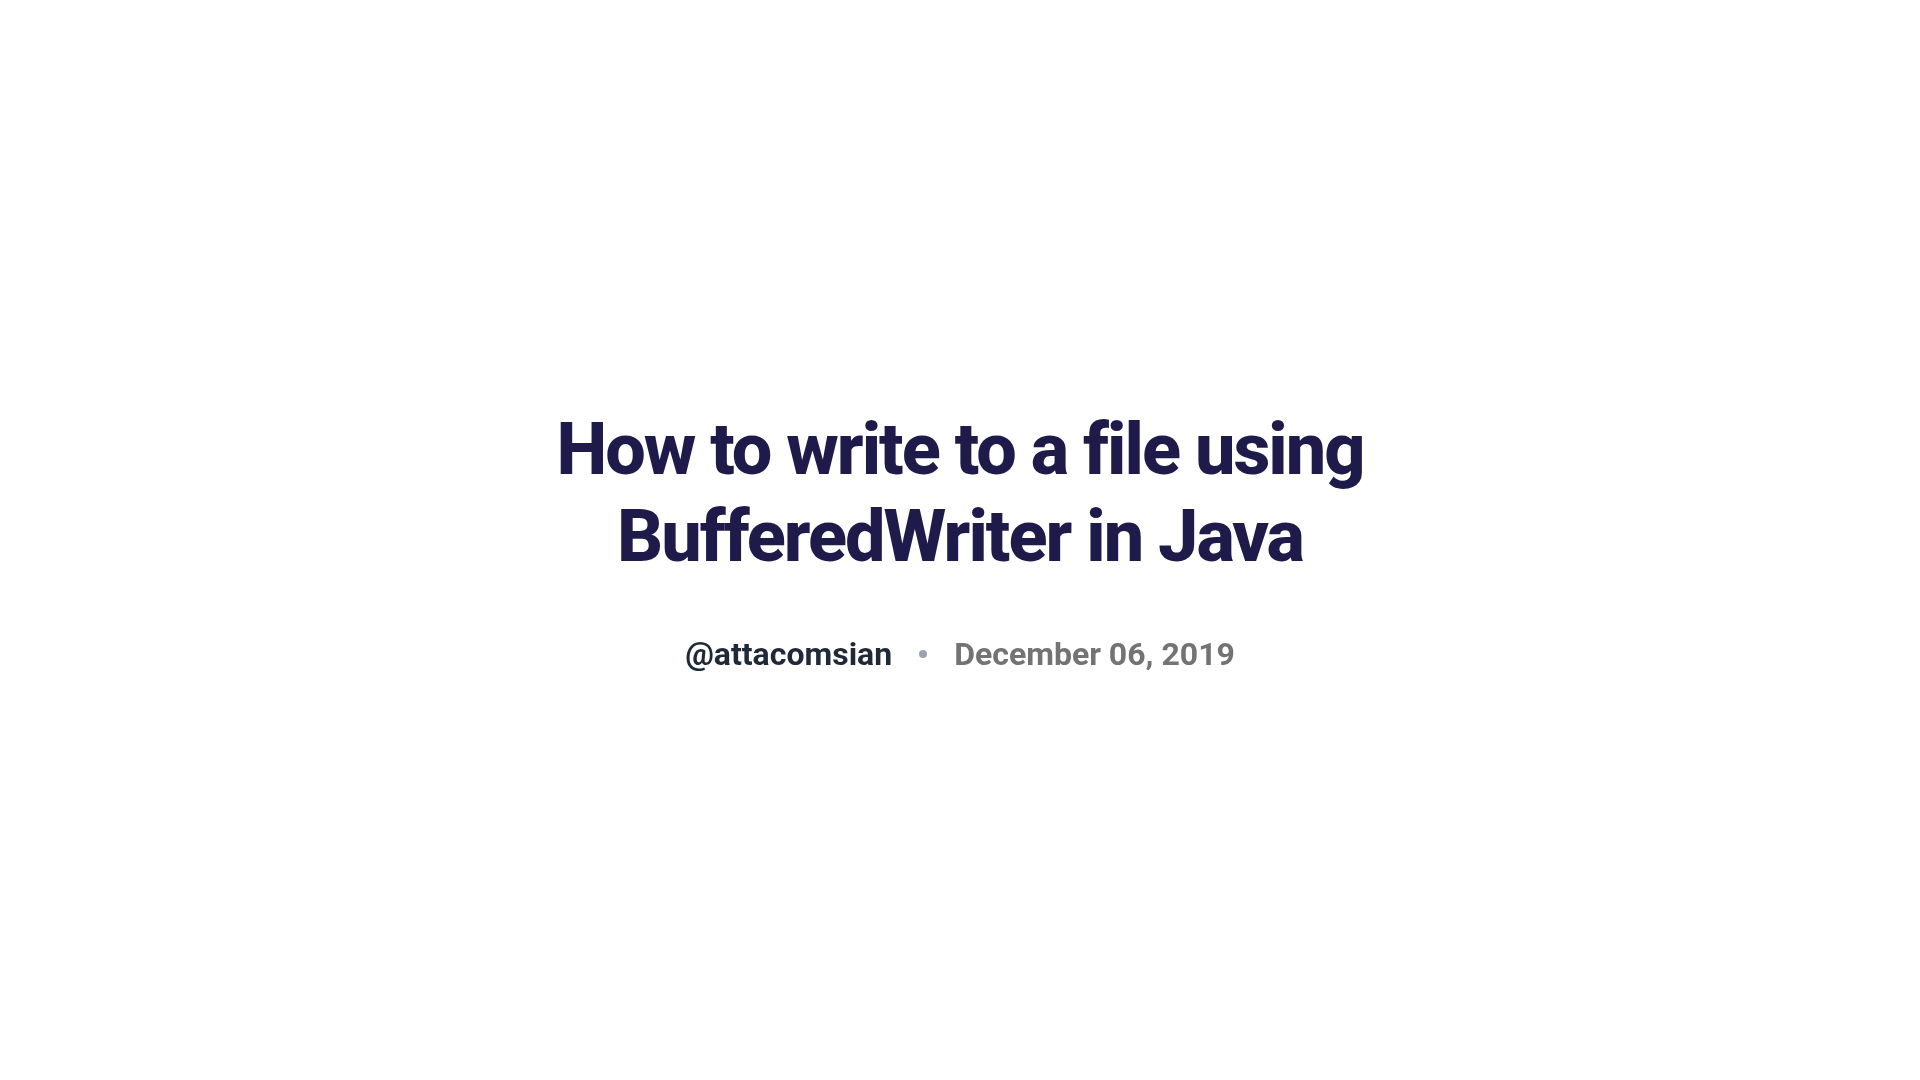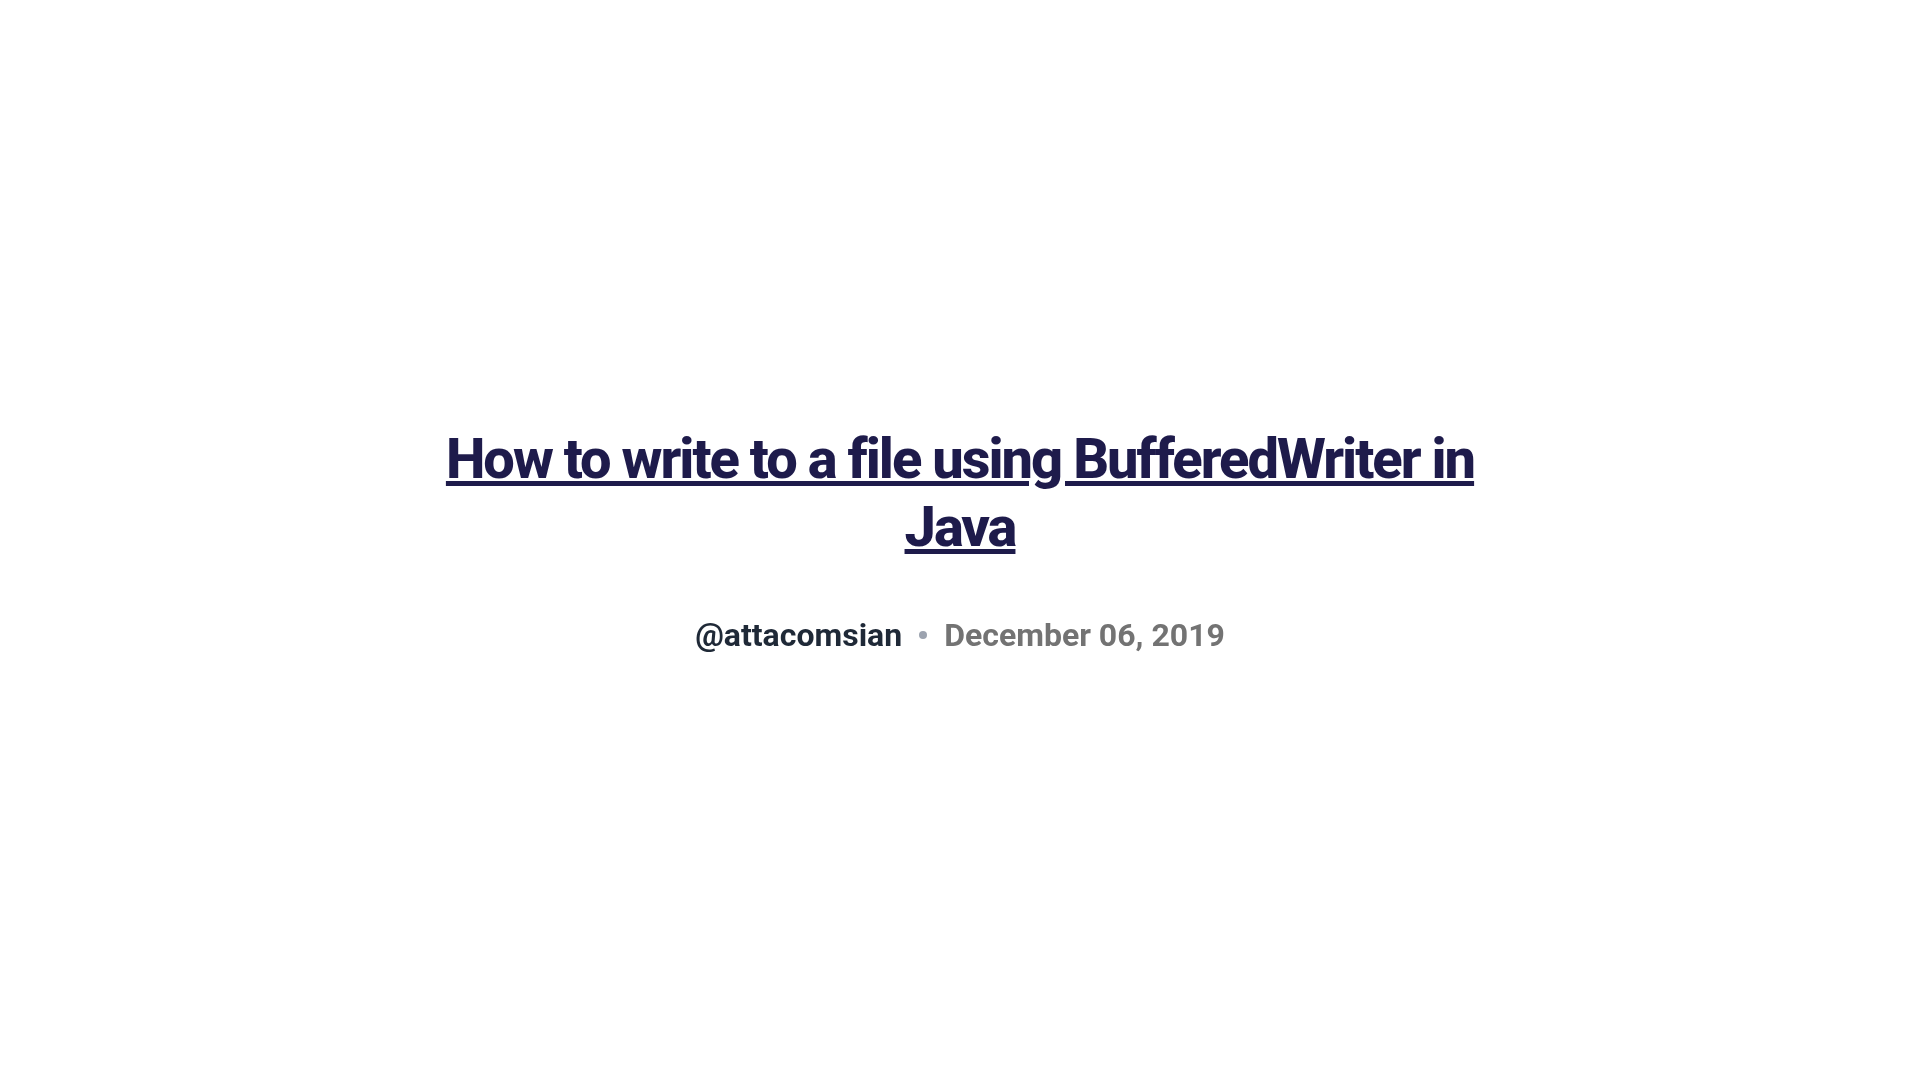--- a/index.html
+++ b/index.html
@@ -22,33 +22,32 @@
     
     .content-wrapper {
       display: flex;
       flex-direction: column;
       align-items: center;
       text-align: center;
       max-width: 1100px;
     }
     
     .article-title {
-      font-size: 56px;
+      font-size: 72px;
       font-weight: 800;
       color: #1e1b4b;
       line-height: 1.2;
       letter-spacing: -2px;
       margin-bottom: 55px;
-      text-decoration: underline;
     }
     
     .meta-row {
       display: flex;
       align-items: center;
-      gap: 17px;
+      gap: 27px;
       font-size: 32px;
       font-weight: 700;
       color: #1f2937;
     }
     
     .author-handle {
       color: #1f2937;
     }
     
     .separator-dot {

